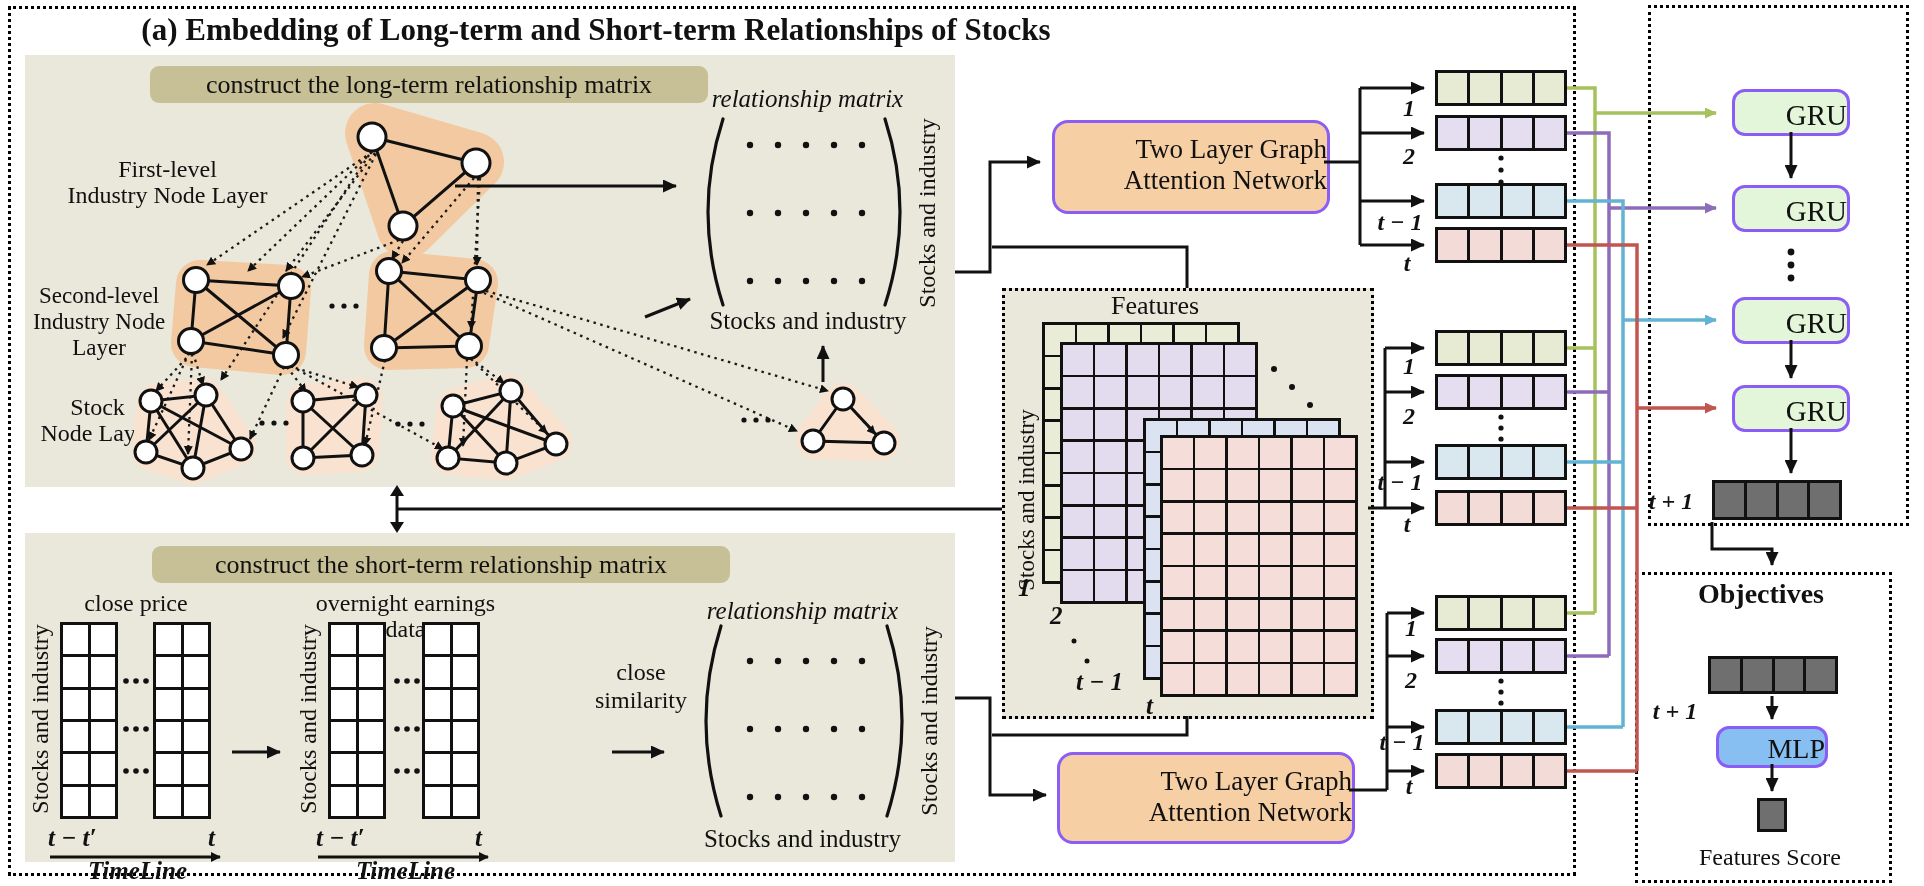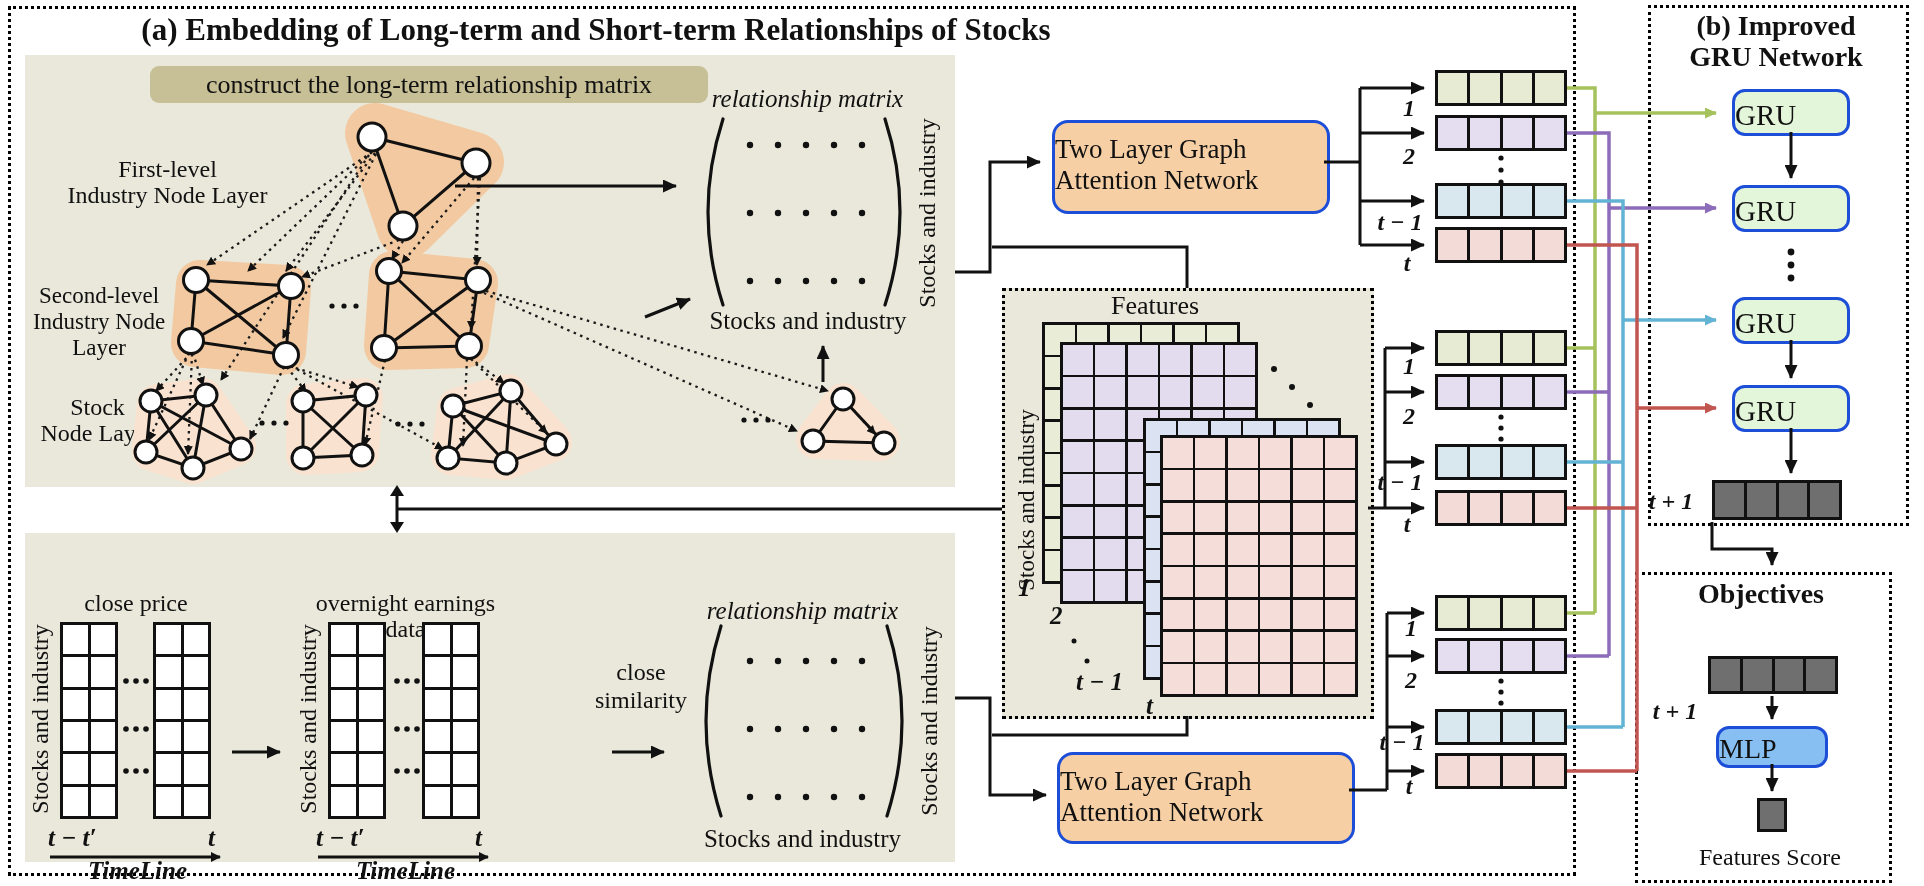--- a/index.html
+++ b/index.html
@@ -7,41 +7,42 @@
          font-family:"Liberation Serif","DejaVu Serif",serif;color:#111;}
   .abs{position:absolute;}
   .dotted{border:3.5px dotted #000;}
   .beige{background:var(--panel-bg);}
   .olive{background:var(--header-bg);border-radius:9px;text-align:center;font-size:26px;line-height:37px;}
   .ttl{font-weight:bold;text-align:center;}
   .lbl{text-align:center;font-size:24px;line-height:26px;}
   .italic{font-style:italic;}
   .math{font-style:italic;font-weight:bold;}
   .vlabel{width:200px;height:26px;transform:rotate(-90deg);text-align:center;font-size:24px;line-height:26px;}
-  .rbox{border:3px solid #1d4ed8;border-radius:16px;text-align:left;}
+  .rbox{border:3px solid #8b5cf6;border-radius:16px;text-align:right;}
   .gat{background:var(--gat);font-size:27px;line-height:31px;padding-top:11px;}
   .gru{background:var(--gru);font-size:29px;line-height:47px;border-radius:13px;}
   .mlp{background:var(--mlp);font-size:28px;line-height:40px;border-radius:13px;}
   .mgrid{background:#111;display:grid;gap:3px;padding:3px;box-sizing:border-box;}
   .fgrid{background:#111;display:grid;gap:2.5px;padding:3px;box-sizing:border-box;}
   svg{position:absolute;left:0;top:0;}
   .tl-math{font-size:25px;}
 </style>
 </head>
 <body>
 
 <div class="stage">
 
   <div class="abs dotted" style="left:8px;top:6px;width:1562px;height:864px;"></div>
   <div class="abs ttl" style="left:96px;top:12px;width:1000px;font-size:31px;">(a) Embedding of Long-term and Short-term Relationships of Stocks</div>
 
   <div class="abs beige" style="left:25px;top:55px;width:930px;height:432px;"></div>
   <div class="abs olive" style="left:150px;top:66px;width:558px;height:37px;">construct the long-term relationship matrix</div>
 
   <div class="abs beige" style="left:25px;top:533px;width:930px;height:329px;"></div>
+  <div class="abs olive" style="left:152px;top:546px;width:578px;height:37px;">construct the short-term relationship matrix</div>
 
   <div class="abs lbl" style="left:50px;top:156px;width:235px;">
     <div>First-level</div>
     <div>Industry Node Layer</div>
   </div>
   <div class="abs lbl" style="left:14px;top:283px;width:170px;font-size:23px;">
     <div>Second-level</div>
     <div>Industry Node Layer</div>
   </div>
   <div class="abs lbl" style="left:30px;top:394px;width:135px;">
@@ -430,24 +431,20 @@
   <div class="abs math lbl" style="left:1392px;top:353px;width:34px;">1</div>
   <div class="abs math lbl" style="left:1392px;top:403px;width:34px;">2</div>
   <div class="abs math lbl" style="left:1370px;top:469px;width:60px;">t − 1</div>
   <div class="abs math lbl" style="left:1390px;top:511px;width:34px;">t</div>
   <div class="abs math lbl" style="left:1394px;top:615px;width:34px;">1</div>
   <div class="abs math lbl" style="left:1394px;top:667px;width:34px;">2</div>
   <div class="abs math lbl" style="left:1372px;top:729px;width:60px;">t − 1</div>
   <div class="abs math lbl" style="left:1392px;top:773px;width:34px;">t</div>
 
   <div class="abs dotted" style="left:1648px;top:5px;width:255px;height:515px;"></div>
-  <div class="abs ttl" style="left:1652px;top:10px;width:248px;font-size:28px;line-height:31px;">
-    <div>(b) Improved</div>
-    <div>GRU Network</div>
-  </div>
   <div class="abs rbox gru" style="left:1732px;top:89px;width:112px;height:41px;">GRU</div>
   <div class="abs rbox gru" style="left:1732px;top:185px;width:112px;height:41px;">GRU</div>
   <div class="abs rbox gru" style="left:1732px;top:297px;width:112px;height:41px;">GRU</div>
   <div class="abs rbox gru" style="left:1732px;top:385px;width:112px;height:41px;">GRU</div>
   <div class="abs mgrid" style="left: 1712px; top: 480px; width: 130px; height: 40px; grid-template-columns: repeat(4, 1fr);">
       <div style="background: rgb(111, 111, 111);"></div>
       <div style="background: rgb(111, 111, 111);"></div>
       <div style="background: rgb(111, 111, 111);"></div>
       <div style="background: rgb(111, 111, 111);"></div>
     </div>

